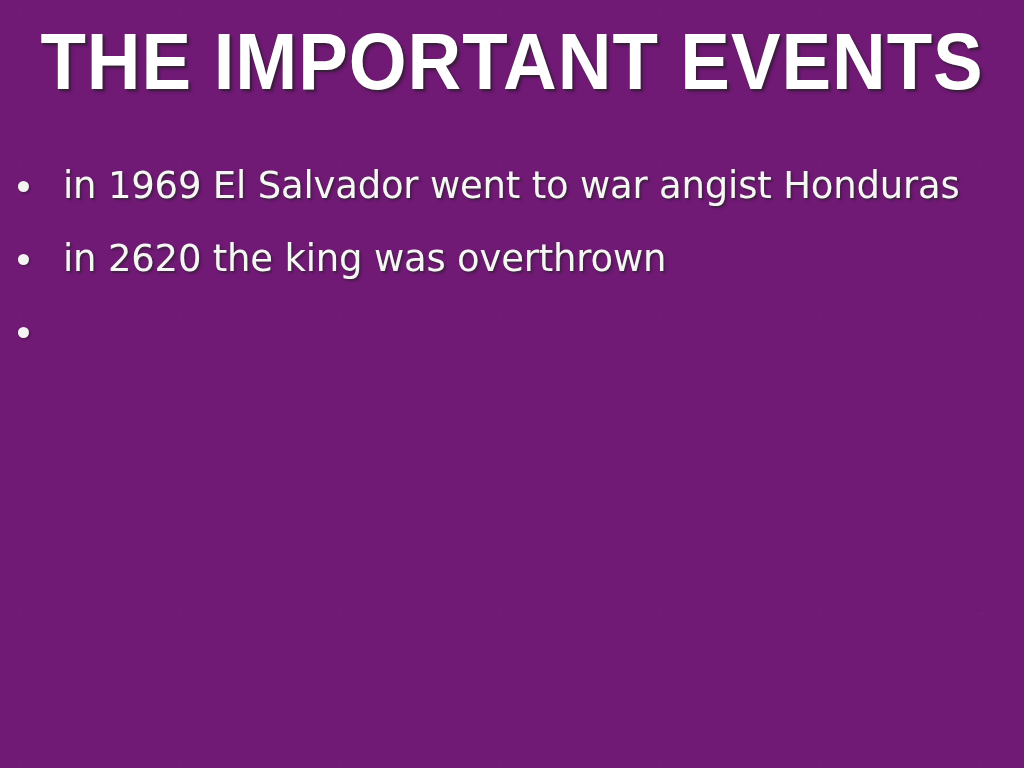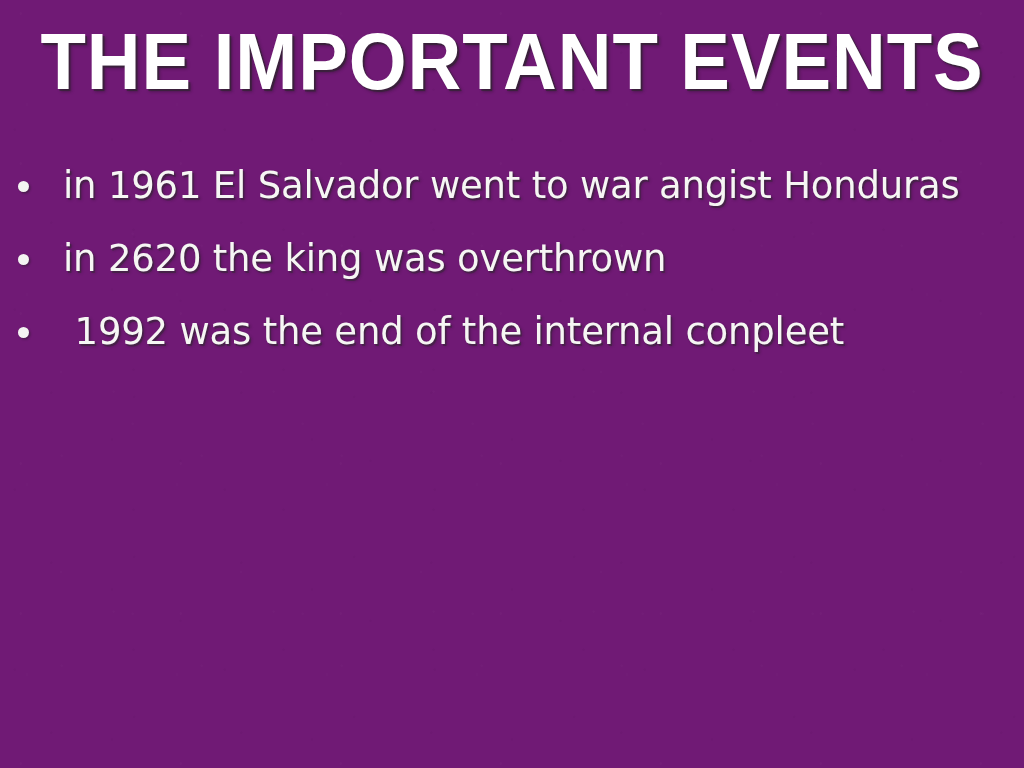--- a/index.html
+++ b/index.html
@@ -121,28 +121,27 @@
 <div class="slide" style="background-color: #701a75;">
 
   <div class="title-block">
     <h1 class="slide-title">THE IMPORTANT EVENTS</h1>
   </div>
 
   <ul class="bullet-list">
 
     <li class="bullet-item">
       <span class="bullet-marker"></span>
-      <span class="bullet-text">in 1961 El Salvador went to war angist Honduras</span>
+      <span class="bullet-text">in 1969 El Salvador went to war angist Honduras</span>
     </li>
 
     <li class="bullet-item">
       <span class="bullet-marker"></span>
       <span class="bullet-text">in 2620 the king was overthrown</span>
     </li>
 
     <li class="bullet-item">
       <span class="bullet-marker"></span>
-      <span class="bullet-text"> 1992 was the end of the internal conpleet</span>
     </li>
 
   </ul>
 
 </div>
 
 </body></html>

